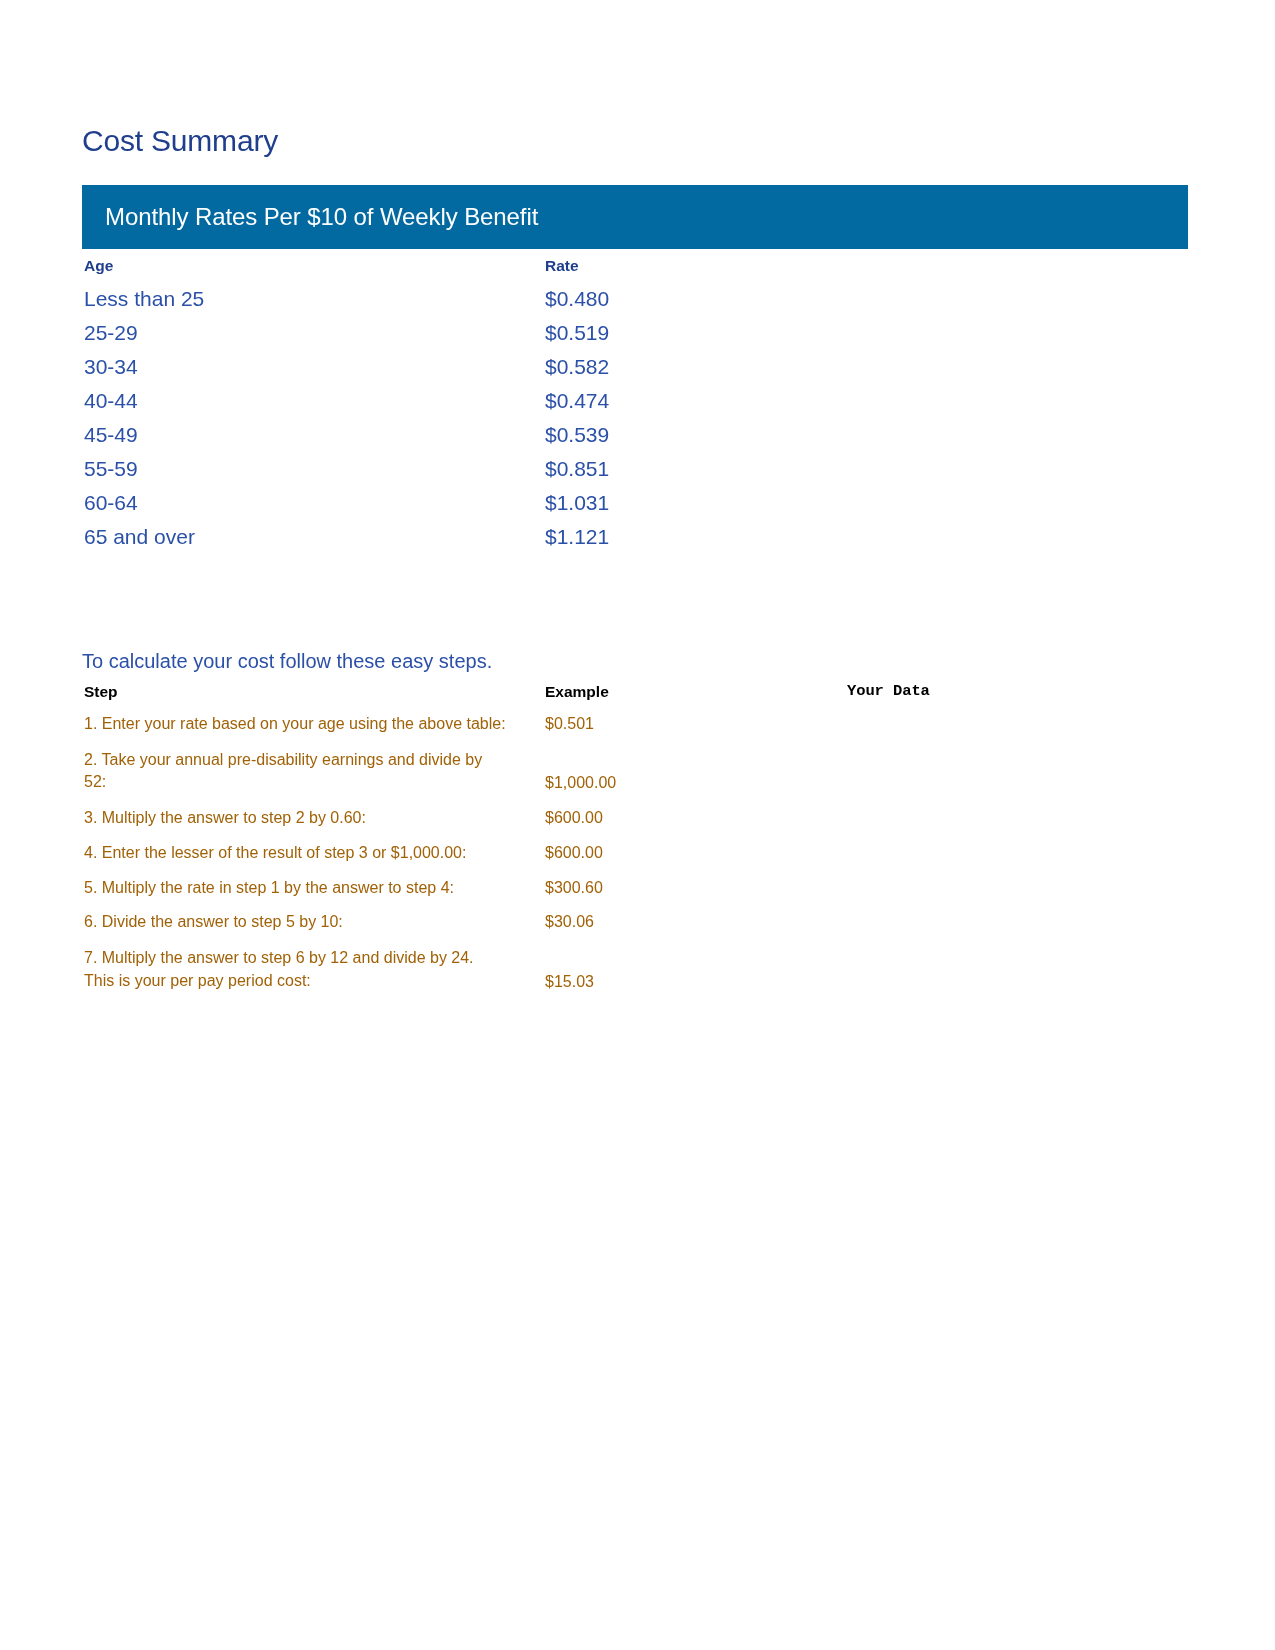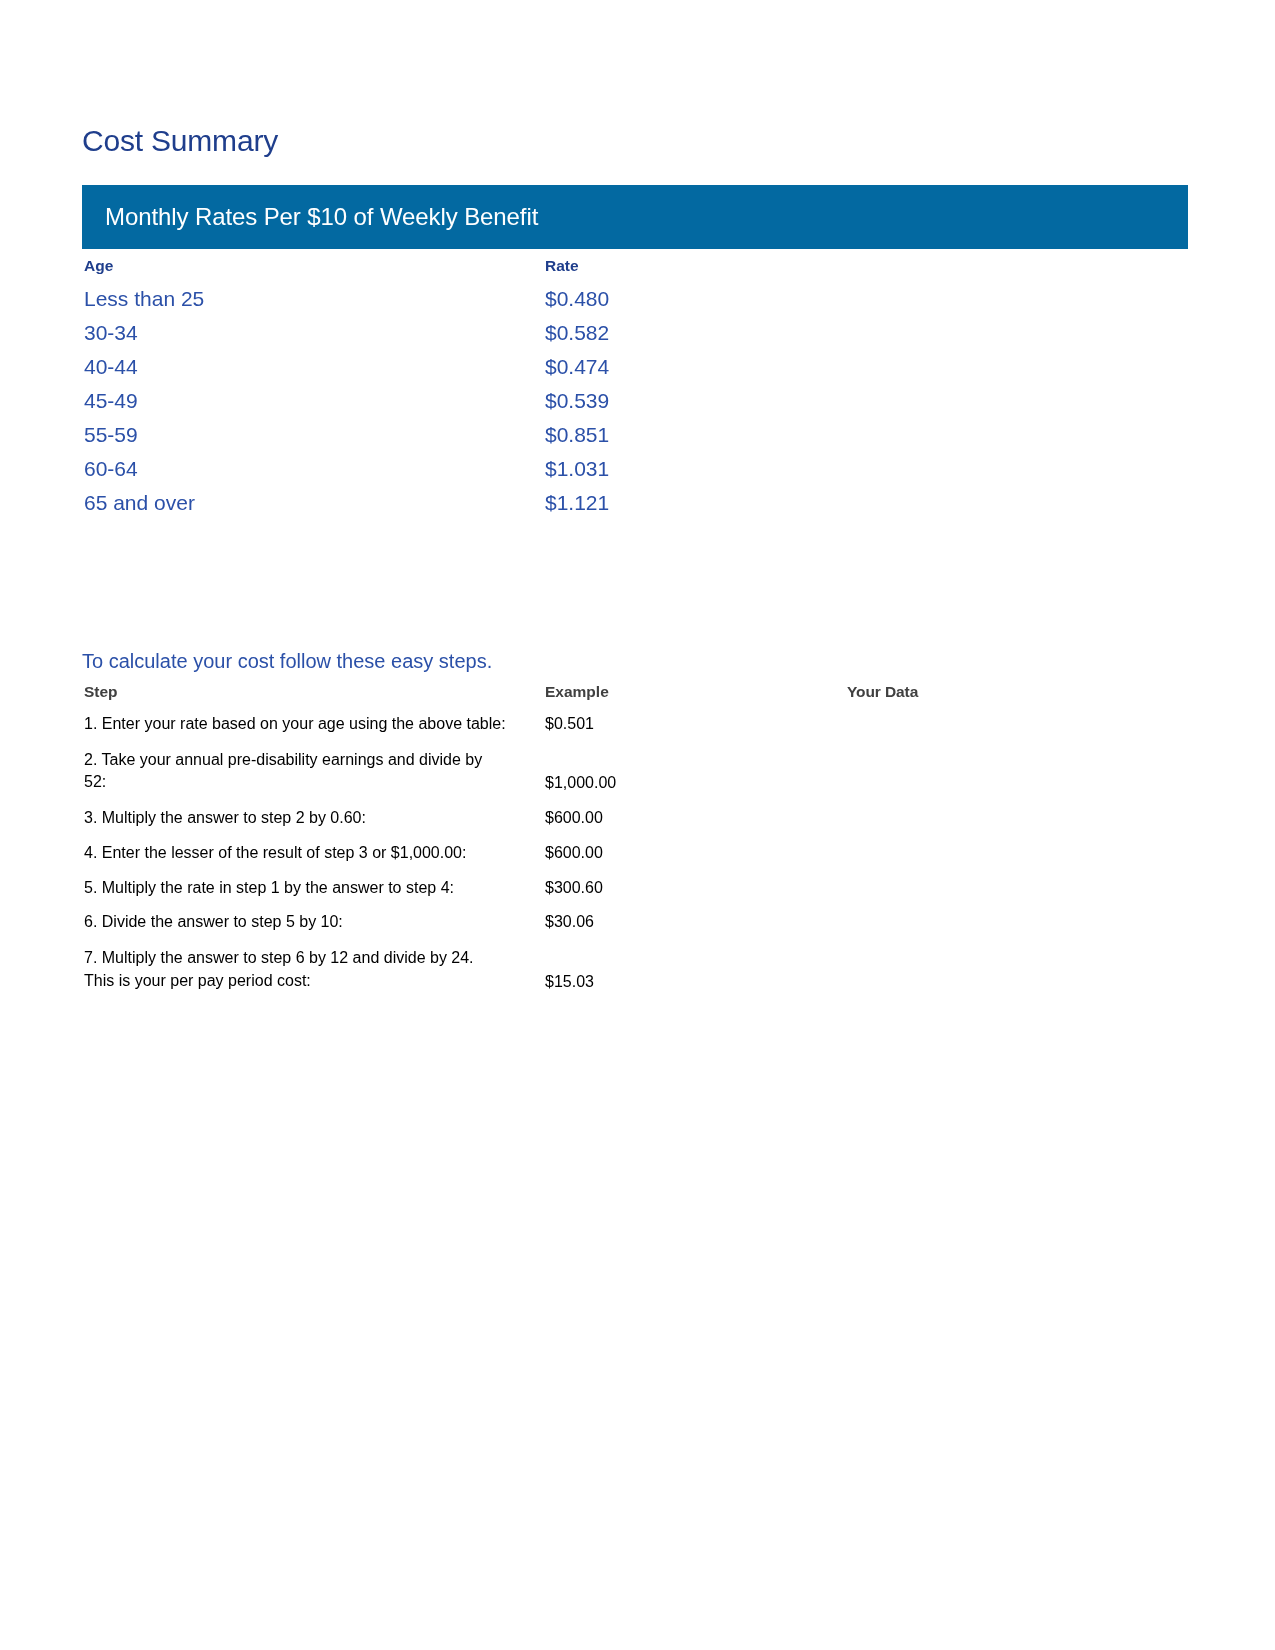--- a/index.html
+++ b/index.html
@@ -110,34 +110,34 @@
   
   .steps-table {
     position: absolute;
     left: 82px;
     top: 676px;
     width: 1106px;
   }
   .steps-head th {
     font-size: 15.5px;
     font-weight: 700;
-    color: #404040;
+    color: #000000;
     height: 31px;
     line-height: 31px;
     border-bottom: 2.5px solid #1F3E8C;
   }
   .steps-head th.c1 { padding-left: 2px; }
   .steps-head th.c3 {
-    font-family: Liberation Sans, sans-serif;
+    font-family: Liberation Mono, monospace;
     letter-spacing: -0.1px;
     margin-top: 14px;
   }
   .steps-body td {
     font-size: 16px;
-    color: #000000;
+    color: #a16207;
     border-bottom: 1.6px solid #1F3E8C;
     vertical-align: bottom;
     line-height: 1.42;
   }
   .steps-body td.c1 {
     padding-left: 2px;
     padding-top: 6px;
     padding-bottom: 6px;
   }
   .steps-body td.c2,
@@ -187,20 +187,24 @@
           <th class="c1">Age</th>
           <th class="c2">Rate</th>
         </tr>
       </thead>
       <tbody class="rates-body" id="rates-body">
       <tr>
             <td class="c1">Less than 25</td>
             <td class="c2">$0.480</td>
           </tr>
           <tr>
+            <td class="c1">25-29</td>
+            <td class="c2">$0.519</td>
+          </tr>
+          <tr>
             <td class="c1">30-34</td>
             <td class="c2">$0.582</td>
           </tr>
           <tr>
             <td class="c1">40-44</td>
             <td class="c2">$0.474</td>
           </tr>
           <tr>
             <td class="c1">45-49</td>
             <td class="c2">$0.539</td>

